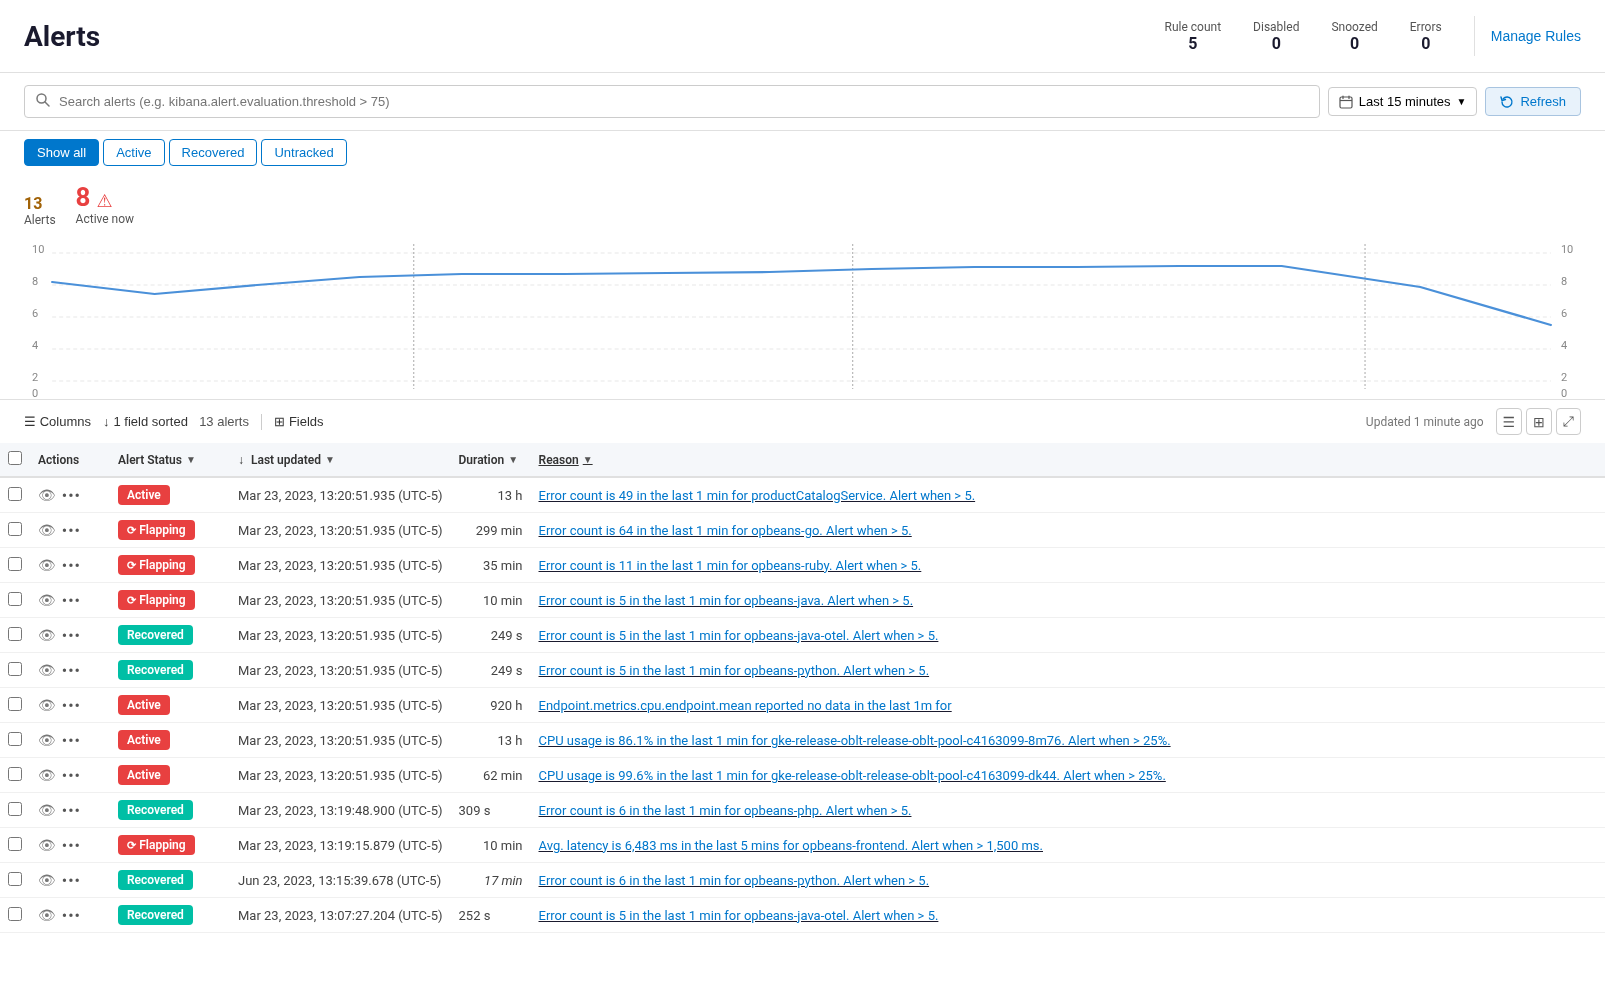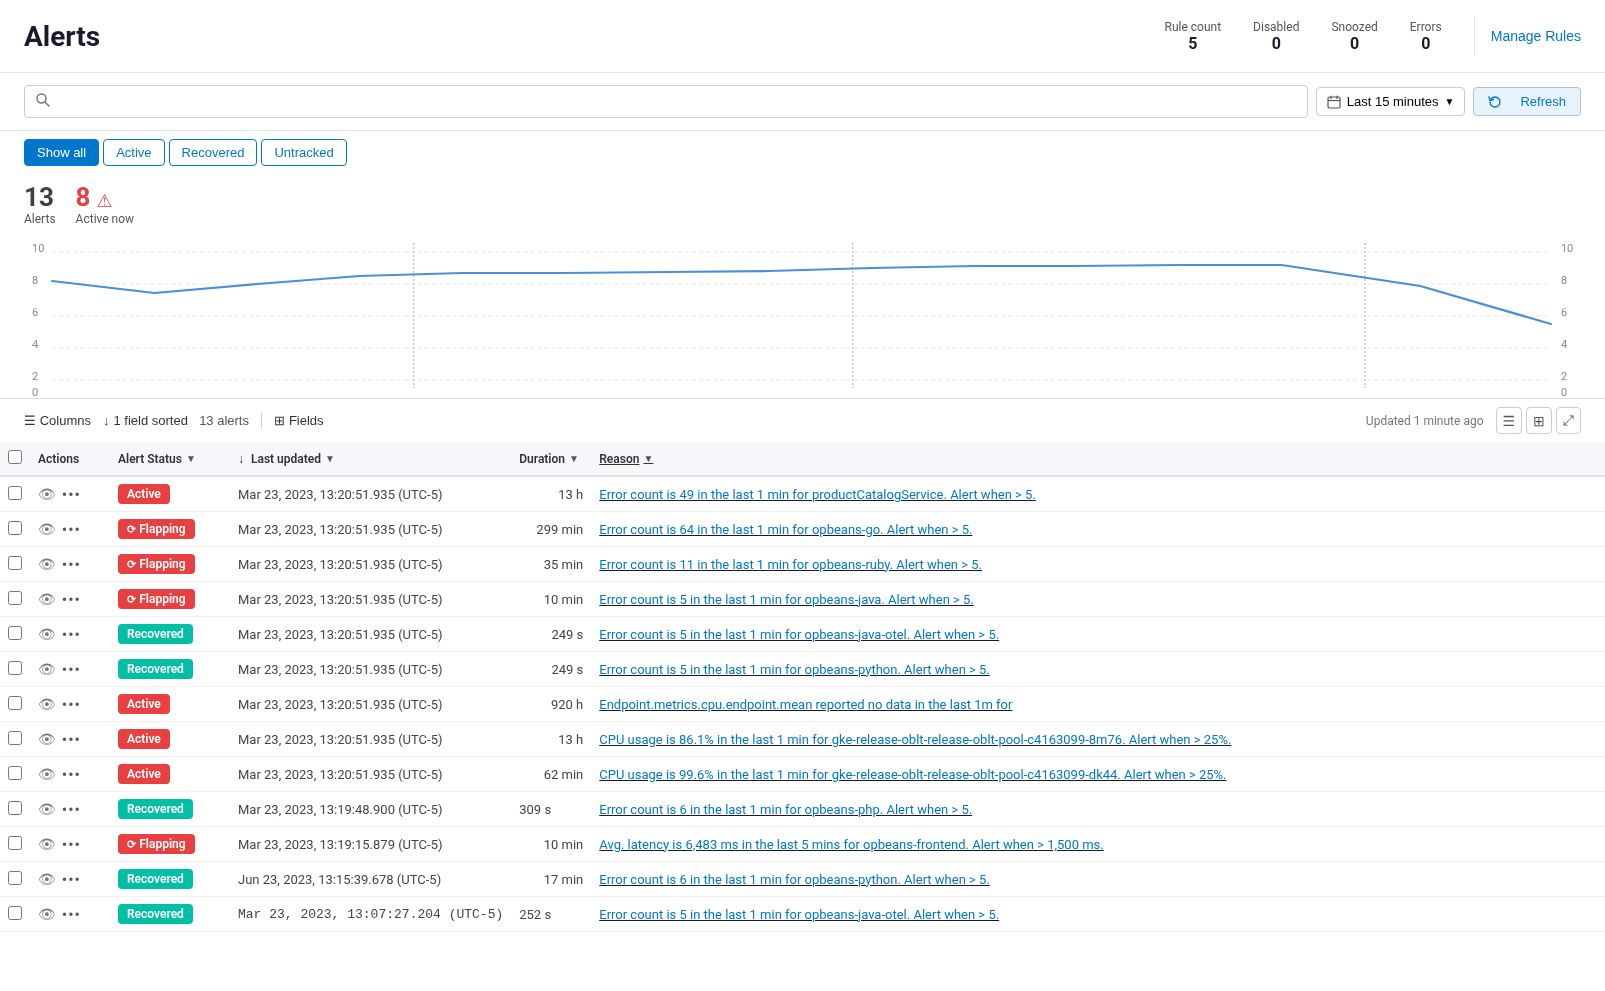--- a/index.html
+++ b/index.html
@@ -12,30 +12,30 @@
     .stat-label { font-size: 12px; color: #555; }
     .stat-value { font-size: 16px; font-weight: 700; }
     .header-divider { width: 1px; height: 40px; background: #e0e0e0; margin-right: 16px; }
     .manage-rules-btn { color: #0077cc; font-size: 14px; font-weight: 500; background: none; border: none; cursor: pointer; white-space: nowrap; }
 
     .toolbar { display: flex; align-items: center; padding: 12px 24px; gap: 8px; border-bottom: 1px solid #e0e0e0; }
     .search-wrapper { display: flex; align-items: center; flex: 1; border: 1px solid #ccc; border-radius: 4px; padding: 6px 10px; background: #fff; }
     .search-icon-wrap { color: #777; margin-right: 8px; }
     .search-input { border: none; outline: none; flex: 1; font-size: 13px; color: #333; }
     .time-picker-btn { display: flex; align-items: center; gap: 6px; border: 1px solid #ccc; border-radius: 4px; padding: 6px 10px; background: #fff; cursor: pointer; white-space: nowrap; font-size: 13px; }
-    .refresh-btn { display: flex; align-items: center; gap: 18px; border: 1px solid #a8c4e0; border-radius: 4px; padding: 6px 14px; background: #e8f2fb; cursor: pointer; font-size: 13px; color: #0077cc; font-weight: 500; }
+    .refresh-btn { display: flex; align-items: center; gap: 6px; border: 1px solid #a8c4e0; border-radius: 4px; padding: 6px 14px; background: #e8f2fb; cursor: pointer; font-size: 13px; color: #0077cc; font-weight: 500; }
 
     .filter-bar { display: flex; align-items: flex-start; padding: 8px 24px; gap: 4px; }
     .filter-btn { padding: 5px 12px; border-radius: 4px; border: 1px solid #ccc; background: #fff; cursor: pointer; font-size: 13px; color: #444; }
     .filter-btn.active { background: #0077cc; color: #fff; border-color: #0077cc; }
     .filter-btn.outline { border: 1px solid #0077cc; color: #0077cc; background: #fff; }
 
     .summary { display: flex; align-items: flex-start; padding: 8px 24px 4px; gap: 20px; }
     .summary-alerts { }
-    .summary-count { font-size: 26px; font-weight: 700; color: #404040; }
+    .summary-count { font-size: 16px; font-weight: 700; color: #a16207; margin-top: 12px; }
     .summary-label { font-size: 12px; color: #555; }
     .summary-active { display: flex; align-items: center; gap: 6px; }
     .summary-active-count { font-size: 26px; font-weight: 700; color: #e84040; }
     .warning-icon { color: #e84040; font-size: 18px; margin-top: 6px; }
 
     .chart-area { padding: 8px 24px 0; position: relative; }
     .chart-container { position: relative; width: 100%; height: 160px; }
     svg.chart { width: 100%; height: 100%; }
 
     .table-toolbar { display: flex; align-items: center; padding: 8px 24px; gap: 12px; border-top: 1px solid #e0e0e0; }
@@ -101,20 +101,21 @@
 </div>
 
 <div class="toolbar">
   <div class="search-wrapper">
     <span class="search-icon-wrap">
       <svg width="16" height="16" viewBox="0 0 16 16" fill="none">
           <circle cx="6.5" cy="6.5" r="4.5" stroke="#777" stroke-width="1.5"></circle>
           <line x1="10" y1="10" x2="14" y2="14" stroke="#777" stroke-width="1.5" stroke-linecap="round"></line>
         </svg>
     </span>
+    <input class="search-input" type="text" placeholder="Search alerts (e.g. kibana.alert.evaluation.threshold &gt; 75)" style="">
   </div>
   <button class="time-picker-btn">
     <svg width="14" height="14" viewBox="0 0 14 14" fill="none">
         <rect x="1" y="2" width="12" height="11" rx="1.5" stroke="#555" stroke-width="1.2"></rect>
         <line x1="1" y1="5.5" x2="13" y2="5.5" stroke="#555" stroke-width="1.2"></line>
         <line x1="4" y1="1" x2="4" y2="3.5" stroke="#555" stroke-width="1.2" stroke-linecap="round"></line>
         <line x1="10" y1="1" x2="10" y2="3.5" stroke="#555" stroke-width="1.2" stroke-linecap="round"></line>
       </svg>
     <span>Last 15 minutes</span>
     <span style="font-size:10px;">▼</span>
@@ -458,37 +459,37 @@
         <input type="checkbox" style="">
       </td>
       <td class="col-actions">
         <div class="action-icons">
           <span class="action-icon">👁</span>
           <span class="action-icon" style="letter-spacing:1px;font-size:16px;color:#555;">•••</span>
         </div>
       </td>
       <td class="col-status"><span class="badge badge-recovered">Recovered</span></td>
       <td class="col-updated" style="color:#444;white-space:nowrap;">Jun 23, 2023, 13:15:39.678 (UTC-5)</td>
-      <td class="col-duration" style="text-align:right;color:#444;">17 min</td>
+      <td class="col-duration" style="text-align:right;color:#444;font-style:italic;">17 min</td>
       <td class="col-reason">
         <a href="#" class="reason-link">Error count is 6 in the last 1 min for opbeans-python. Alert when &gt; 5.</a>
       </td>
     </tr>
         <tr>
       <td class="col-check">
         <input type="checkbox" style="">
       </td>
       <td class="col-actions">
         <div class="action-icons">
           <span class="action-icon">👁</span>
           <span class="action-icon" style="letter-spacing:1px;font-size:16px;color:#555;">•••</span>
         </div>
       </td>
       <td class="col-status"><span class="badge badge-recovered">Recovered</span></td>
-      <td class="col-updated" style="color:#444;white-space:nowrap;font-family:Liberation Mono, monospace;">Mar 23, 2023, 13:07:27.204 (UTC-5)</td>
+      <td class="col-updated" style="color:#444;white-space:nowrap;">Mar 23, 2023, 13:07:27.204 (UTC-5)</td>
       <td class="col-duration" style="text-align:left;color:#444;">252 s</td>
       <td class="col-reason">
         <a href="#" class="reason-link">Error count is 5 in the last 1 min for opbeans-java-otel. Alert when &gt; 5.</a>
       </td>
     </tr>
       </tbody>
   </table>
 </div>
 
 </body></html>

